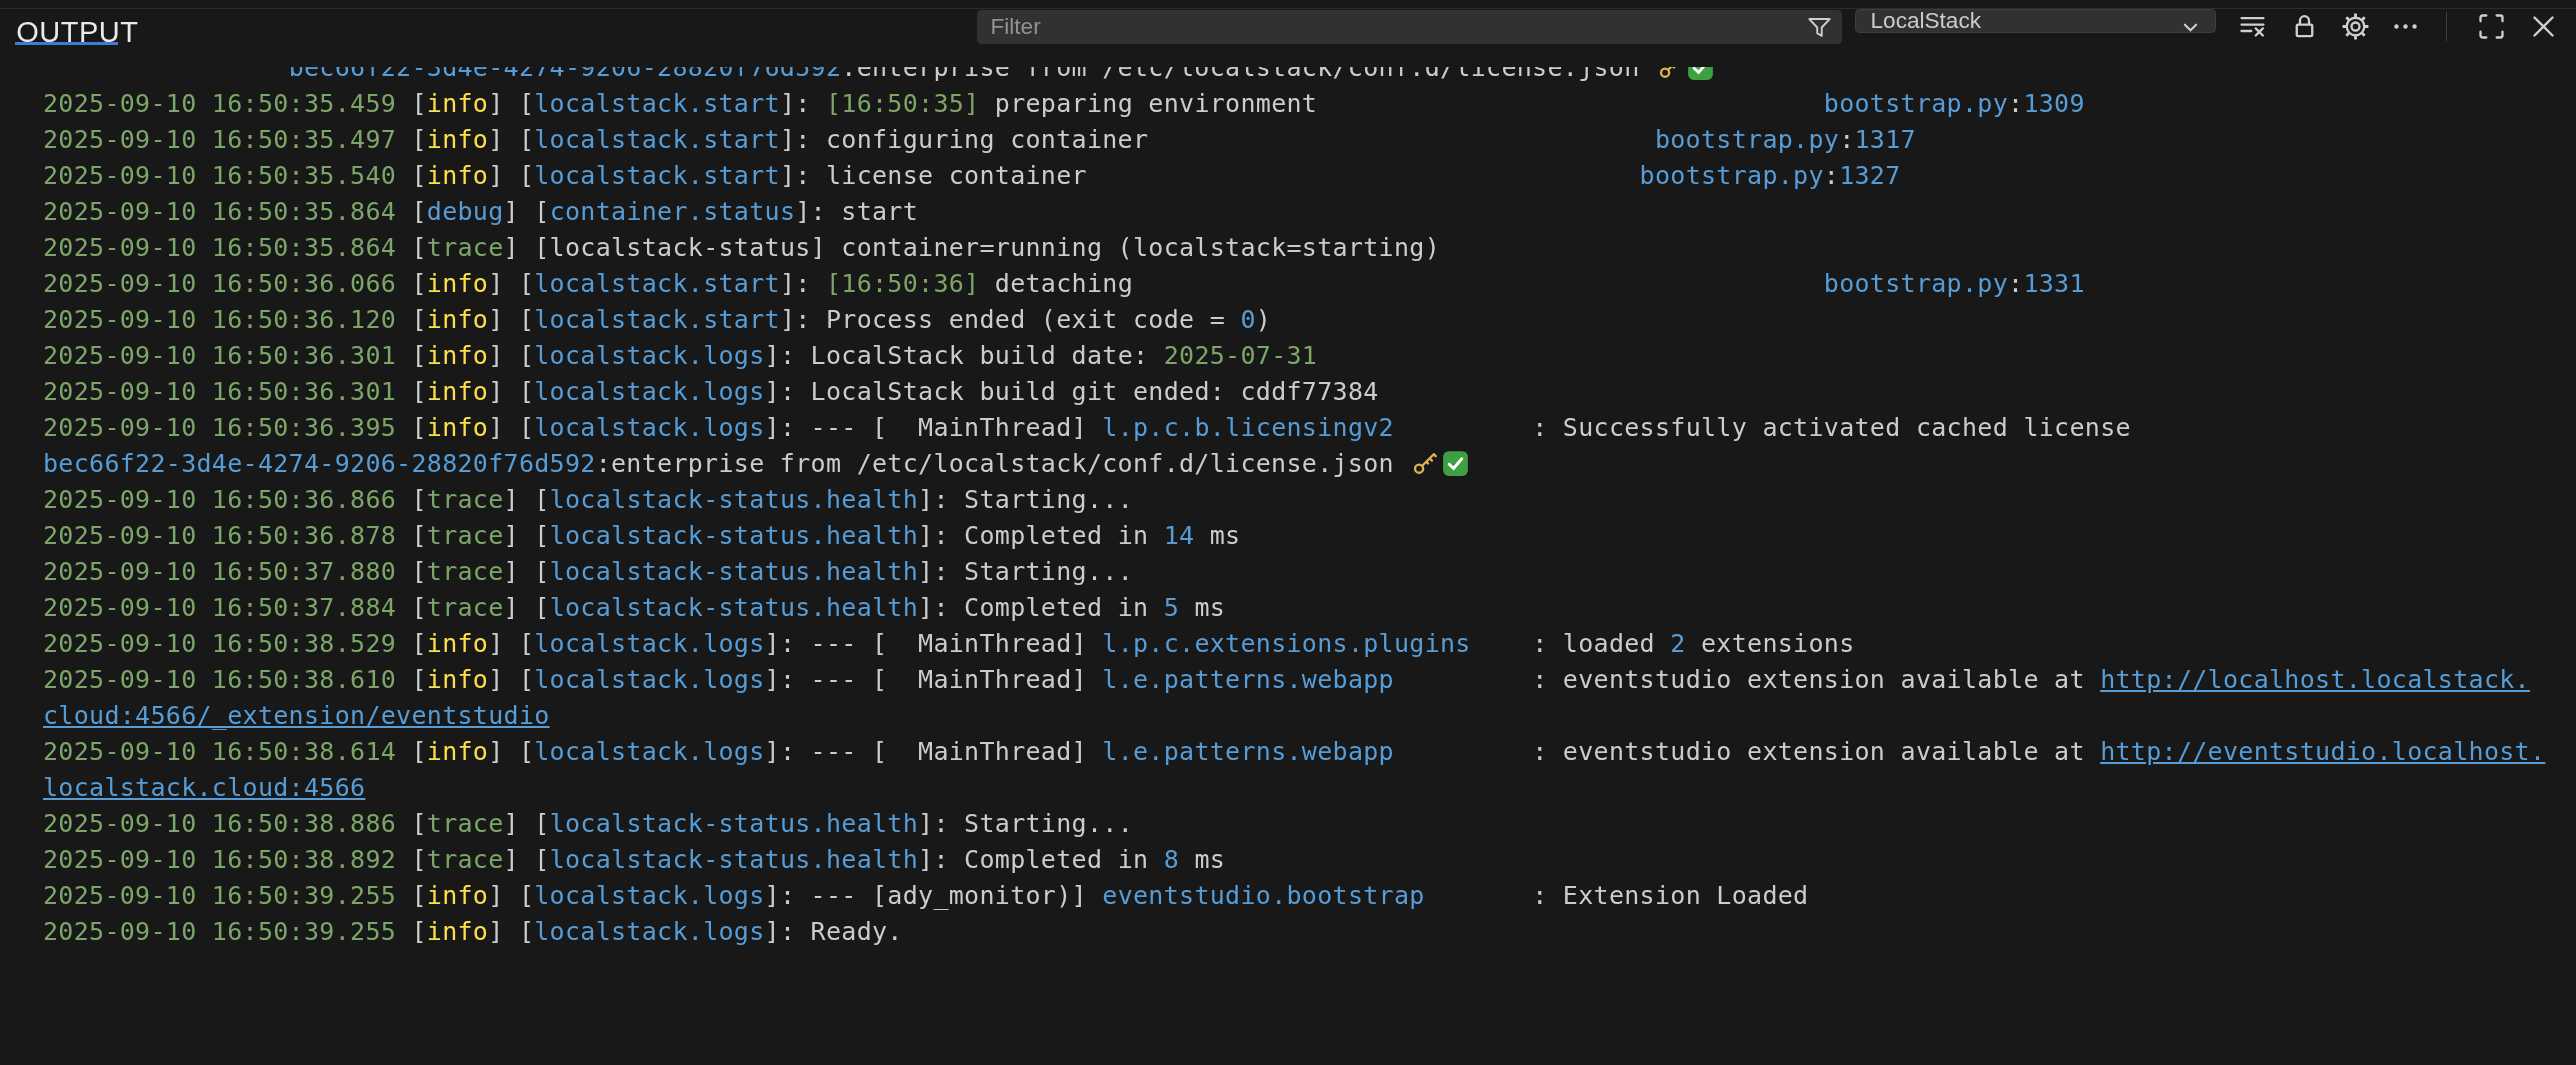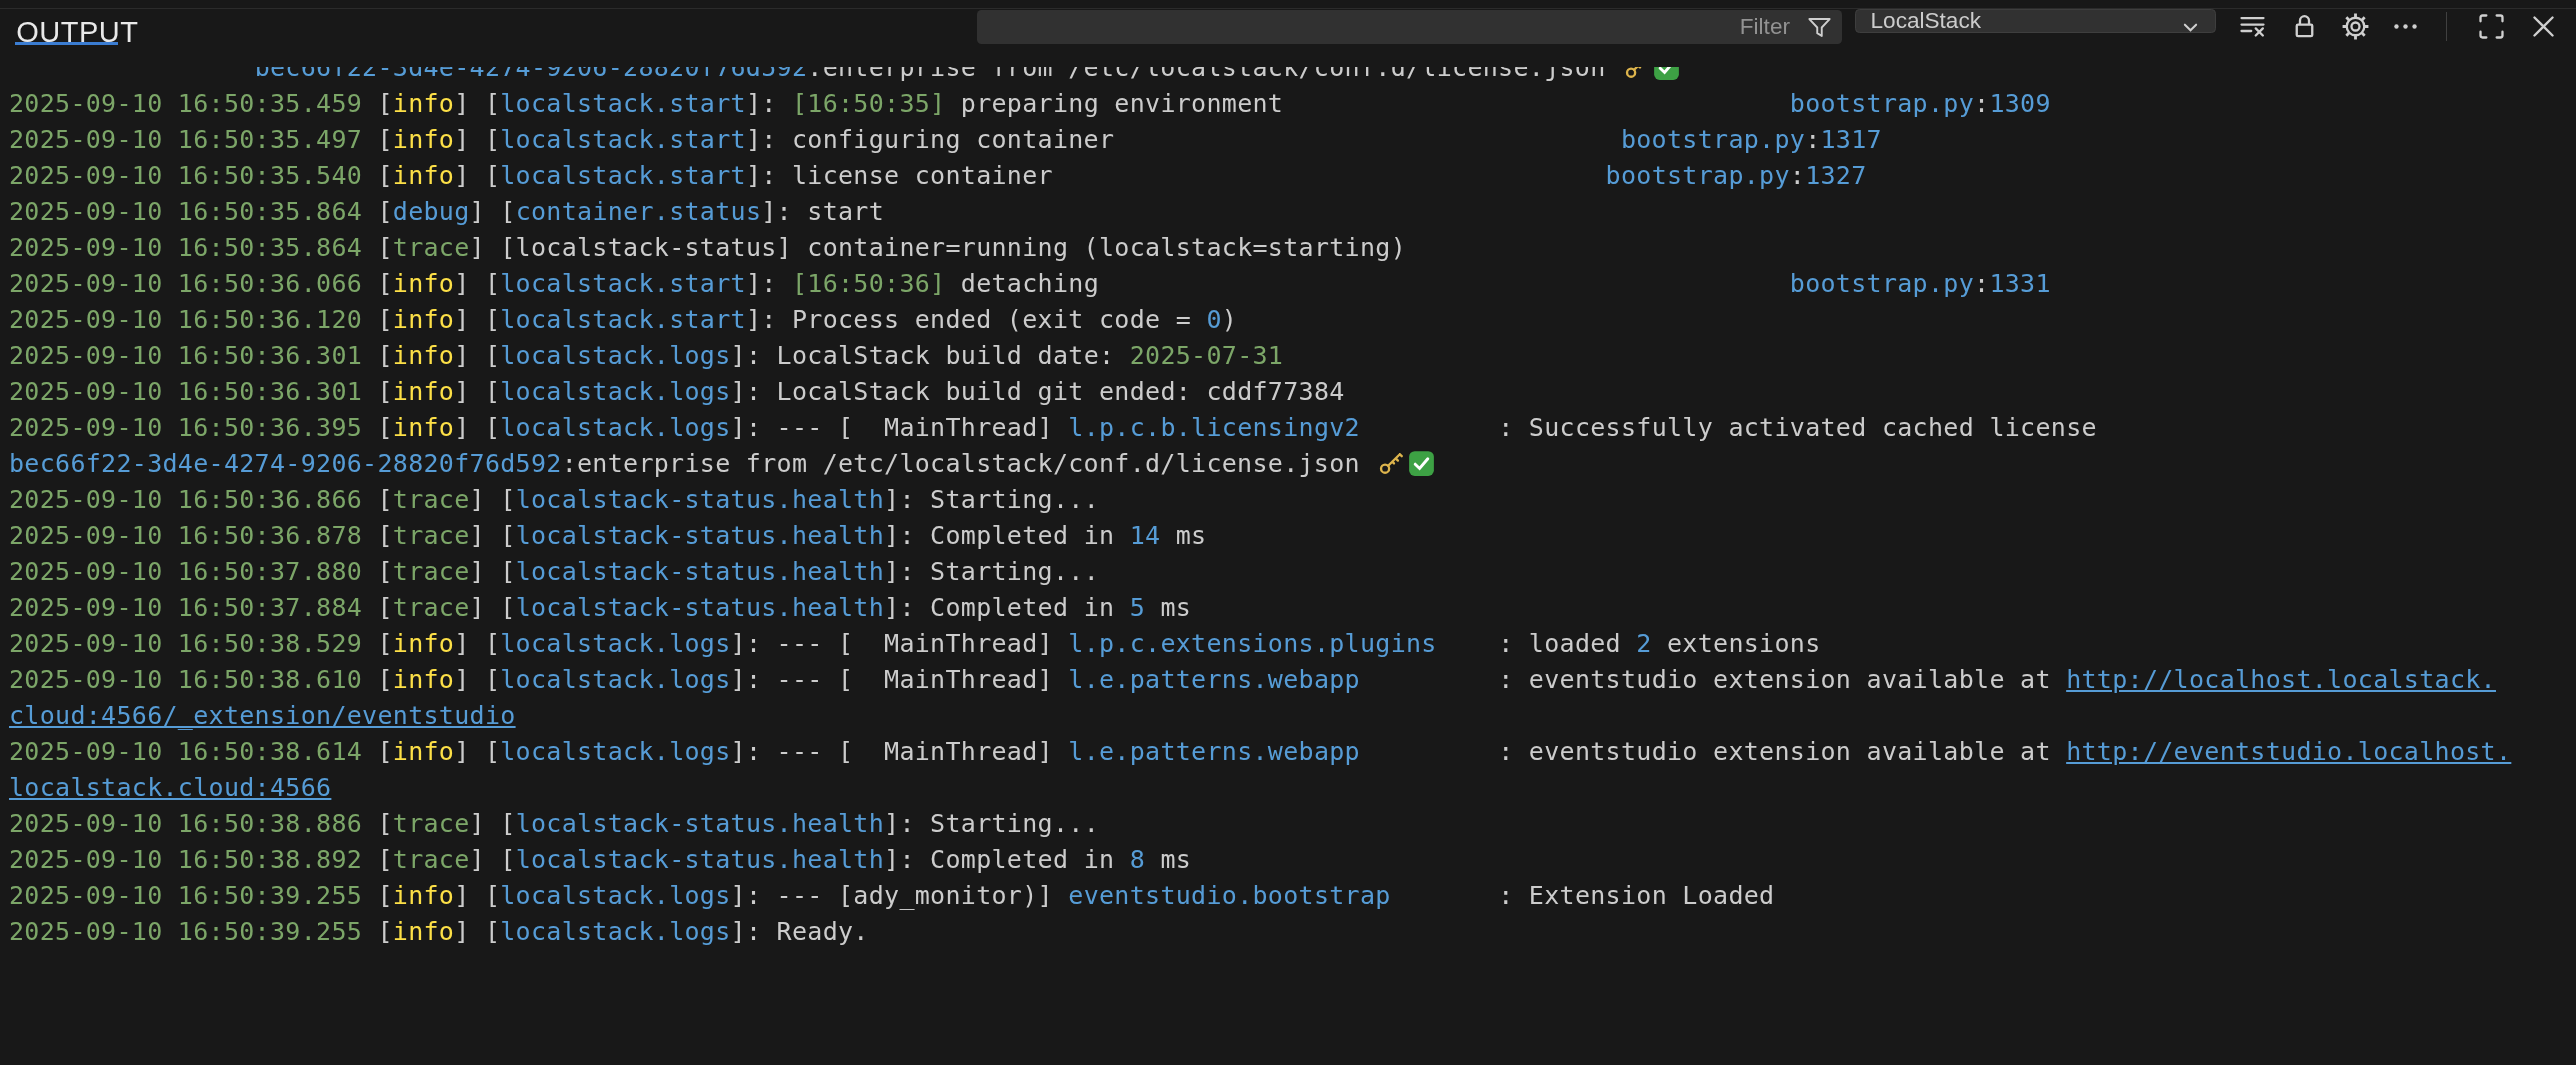--- a/index.html
+++ b/index.html
@@ -11,40 +11,40 @@
   
   .panel-header { position:absolute; top:9px; left:0; width:100%; height:58px; background:#181818; }
   .tab { position:absolute; left:16.3px; top:5.4px; height:36px; line-height:36px;
          font-size:29px; letter-spacing:0.5px; color:#e9e9e9; }
   .tab-underline { position:absolute; left:14.5px; top:33px; width:103px; height:2.7px; background:#3b7dd2; }
 
   .filter-box { position:absolute; left:977px; top:0.9px; width:865px; height:34px;
                 background:#313131; border-radius:4.5px; }
   .filter-input { position:absolute; left:0; top:0; width:813px; height:34px; background:transparent;
                   border:none; outline:none; color:#cccccc; font-family:"Liberation Sans",sans-serif;
-                  font-size:22.6px; padding:0 0 0 13.5px;text-align:right; }
+                  font-size:22.6px; padding:0 0 0 13.5px; }
   .filter-input::placeholder { color:#929292; opacity:1; }
   .funnel-btn { position:absolute; right:7.2px; top:1.8px; width:31px; height:31px; border-radius:4.5px;
                 display:flex; align-items:center; justify-content:center; }
 
   .channel-select { position:absolute; left:1855px; top:0; width:361px; height:24px;
                     background:#313131; border:1.8px solid #3e3e3e; border-radius:4.5px;
                     color:#cccccc; font-size:22.6px; display:flex; align-items:center; padding-left:14.5px; }
   .channel-chevron { position:absolute; right:11px; top:3.6px; width:27px; height:27px; }
 
   .icon-btn { position:absolute; top:-0.9px; width:36px; height:36px; display:flex;
               align-items:center; justify-content:center; border-radius:4.5px; }
   .icon-btn svg { display:block; }
   .hdr-sep { position:absolute; left:2446px; top:2.7px; width:0.9px; height:29px; background:#404040; }
 
   
   .log-viewport { position:absolute; top:67px; left:0; right:0; bottom:0; overflow:hidden; }
   .log-row { height:36px; line-height:36px; white-space:pre;
              font-family:"DejaVu Sans Mono","Liberation Mono",monospace;
-             font-size:25px; letter-spacing:0.3px; color:#cccccc; padding-left:9px; }
+             font-size:25px; letter-spacing:0.3px; color:#cccccc; padding-left:9px;margin-left:34px; }
   .log-row.partial { margin-top:-17px; }
   .sg { color:#7ca668; }           
   .si { color:#fde047; }           
   .sb { color:#569cd6; }           
   .sw { color:#cccccc; }           
   .sl { color:#569cd6; text-decoration:underline; cursor:pointer; }  
   .sf { color:#569cd6; cursor:pointer; }                             
   .emoji-svg { display:inline-block; vertical-align:-4.5px; margin:0 1.8px; }
 </style>
 </head>

